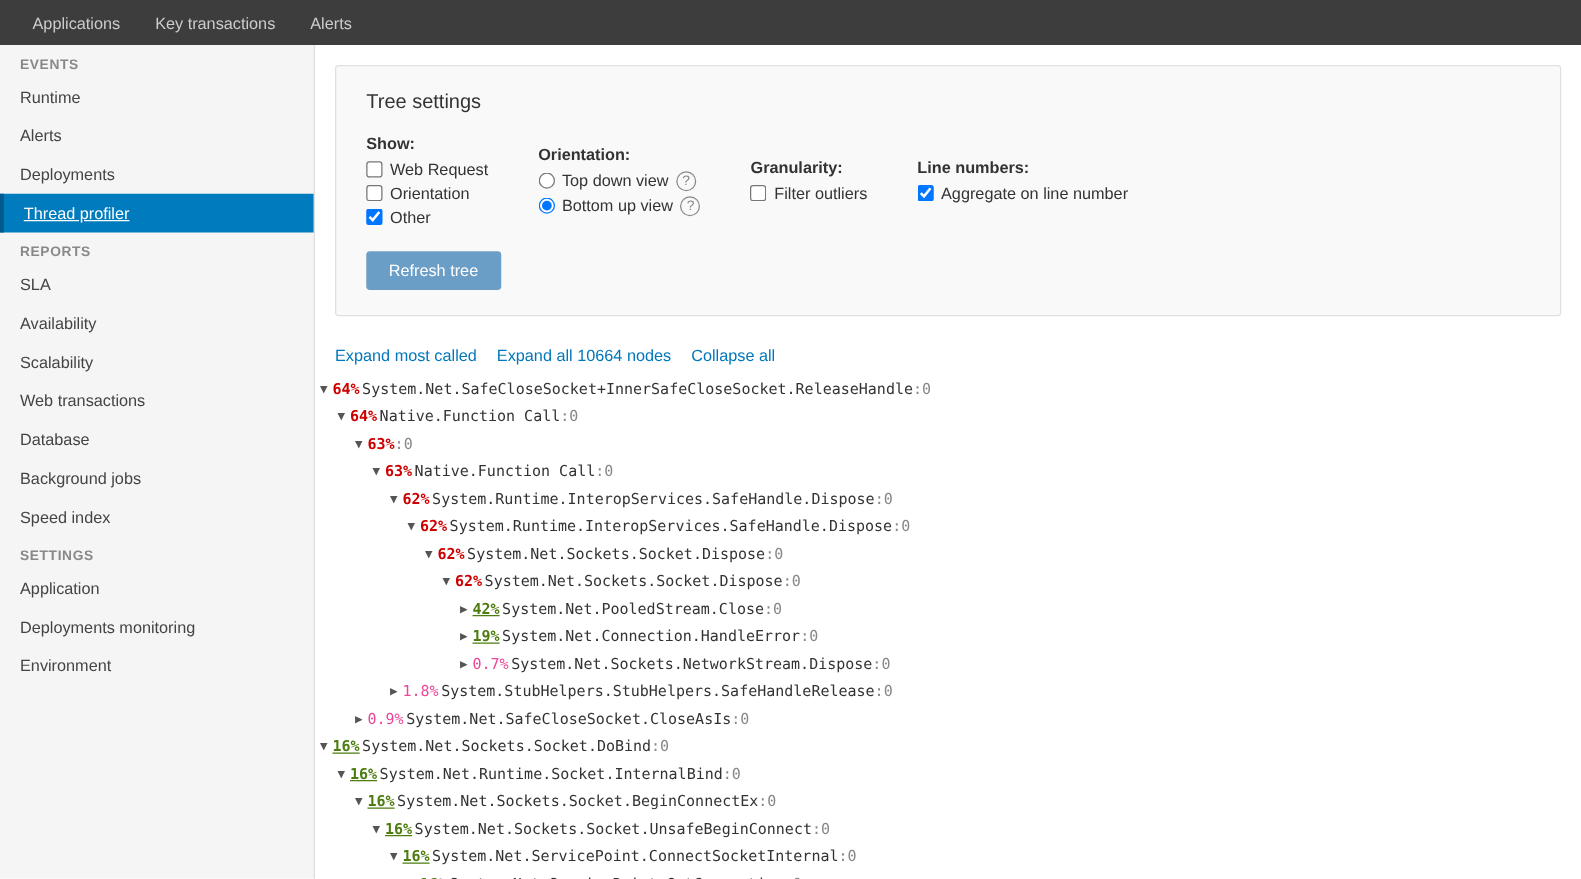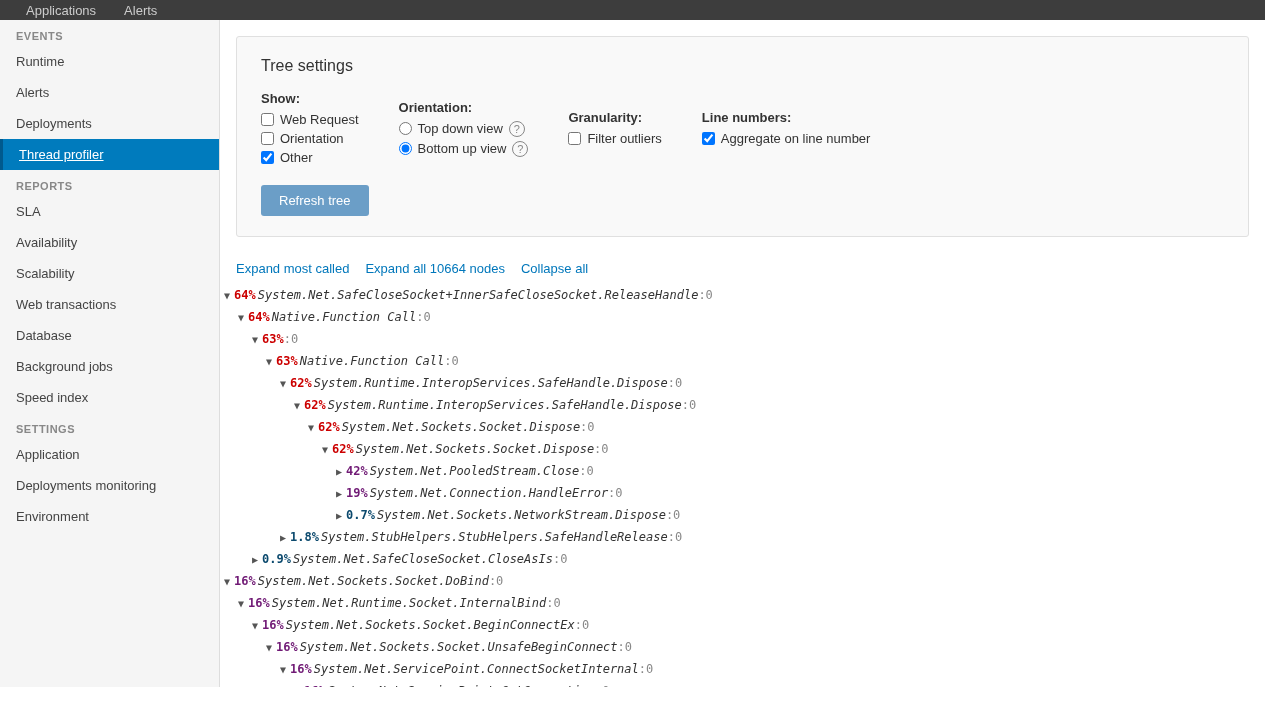--- a/index.html
+++ b/index.html
@@ -3,42 +3,42 @@
   <meta charset="utf-8">
   <style>
     * { box-sizing: border-box; margin: 0; padding: 0; }
     body { font-family: Arial, sans-serif; font-size: 13px; color: #333; background: #fff; }
 
     
     .top-nav {
       background: #3d3d3d;
       display: flex;
       align-items: center;
-      height: 20px;
+      height: 36px;
       padding: 0 12px;
     }
     .top-nav-item {
       color: #ccc;
       padding: 0 14px;
       height: 100%;
       display: flex;
       align-items: center;
       cursor: pointer;
       font-size: 13px;
     }
 
     
     .layout {
       display: flex;
       height: calc(703px - 36px);
     }
 
     
     .sidebar {
-      width: 220px;
+      width: 252px;
       background: #f5f5f5;
       border-right: 1px solid #ddd;
       flex-shrink: 0;
       overflow-y: auto;
     }
     .sidebar-section-label {
       font-size: 11px;
       color: #888;
       font-weight: bold;
       padding: 10px 16px 4px;
@@ -155,30 +155,31 @@
       display: inline-flex;
       align-items: center;
       justify-content: center;
       width: 14px;
       color: #555;
       cursor: pointer;
       flex-shrink: 0;
       font-size: 10px;
     }
     .pct-red { color: #cc0000; font-weight: bold; }
-    .pct-orange { color: #701a75; font-weight: bold; }
-    .pct-gray { color: #0c4a6e; font-weight: bold; }
-    .node-name { color: #333; margin-left: 2px; font-style: italic; }
+    .pct-orange { color: #4d7c0f; font-weight: bold; text-decoration: underline; }
+    .pct-gray { color: #ec4899; font-weight: normal; }
+    .node-name { color: #333; margin-left: 2px; }
     .node-count { color: #888; }
   </style>
 </head>
 <body>
 
 <nav class="top-nav">
   <div class="top-nav-item">Applications</div>
+  <div class="top-nav-item">Key transactions</div>
   <div class="top-nav-item">Alerts</div>
 </nav>
 
 <div class="layout">
 
   <aside class="sidebar">
     <div class="sidebar-section-label">EVENTS</div>
     <div class="sidebar-item">Runtime</div>
     <div class="sidebar-item">Alerts</div>
     <div class="sidebar-item">Deployments</div>

